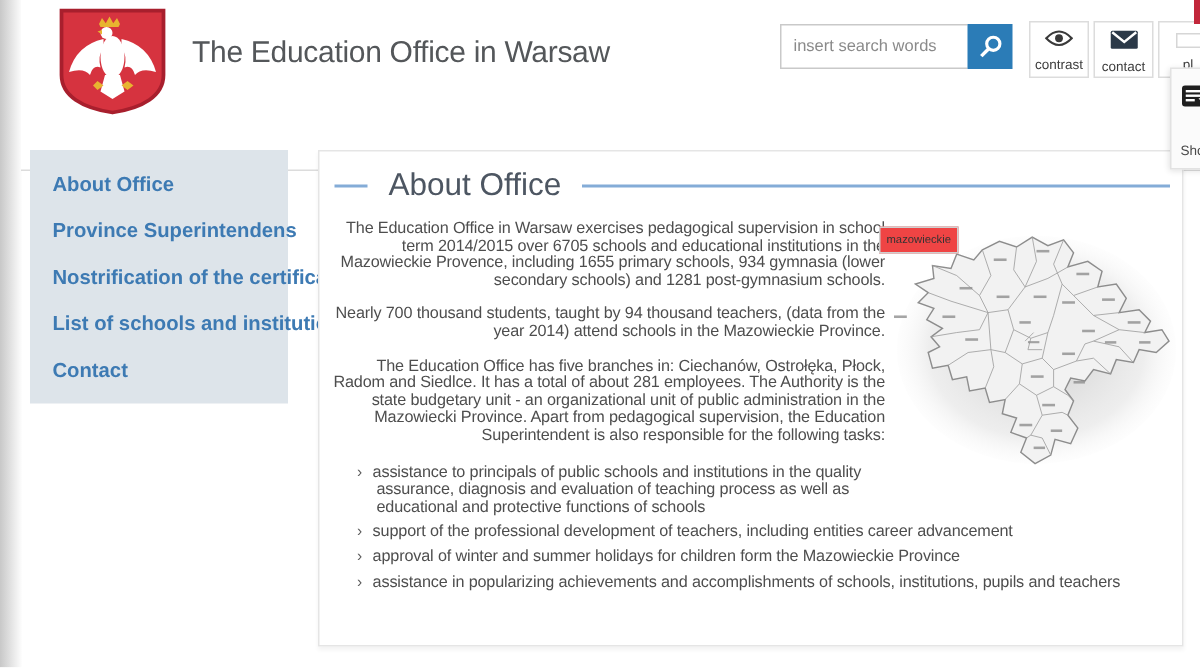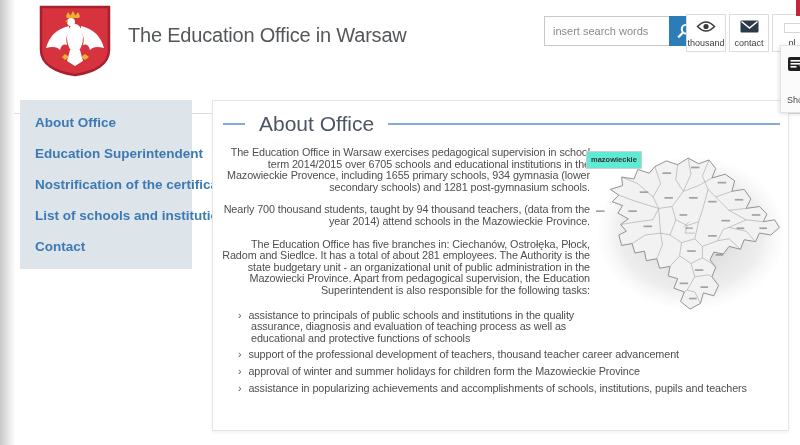--- a/index.html
+++ b/index.html
@@ -16,21 +16,21 @@
   
   .header {
     position:absolute; left:14px; right:0; top:0; height:114px;
     background:#fff; border-bottom:1px solid #dcdcdc;
   }
   .logo { position:absolute; left:22px; top:4px; width:78px; height:74px; }
   .site-title {
     position:absolute; left:114px; top:24px; font-size:20px; color:#54575a;
     letter-spacing:-0.2px; white-space:nowrap;
   }
-  .search { position:absolute; left:530px; top:16px; display:flex;border-radius:15px; }
+  .search { position:absolute; left:506px; top:16px; display:flex;border-radius:15px; }
   .search input {
     width:125px; height:30px; border:1px solid #c9c9c9; border-right:none;
     padding:0 8px; font-size:11px; color:#666; outline:none;
     font-family:"Liberation Sans", sans-serif;
   }
   .search input::placeholder { color:#8a8a8a; }
   .search button {
     width:30px; height:30px; border:none; background:#2b7cb7; cursor:pointer;
     display:flex; align-items:center; justify-content:center;
   }
@@ -71,22 +71,22 @@
   .heading-dash { width:22px; height:2px; background:#84acd7; }
   .page-title { font-size:21px; font-weight:normal; color:#4d5662; margin:0 14px; line-height:26px; white-space:nowrap; }
   .heading-rule { flex:1; height:2px; background:#84acd7; }
   .content {
     padding:1px 2px 0 6px; font-size:10.8px; line-height:11.6px;
     letter-spacing:-0.1px; color:#4e4e4e;
   }
   .content p { margin-bottom:11px;text-align:right; }
   .map-wrap { float:right; width:190px; height:190px; margin:0 0 2px 6px; position:relative; }
   .map-label {
-    position:absolute; left:-10px; top:4px; background:#5eead4; border:1px solid #cfcfcf;
-    font-size:7.5px; font-weight:bold; color:#333; padding:2px 4px; letter-spacing:0; z-index:2;
+    position:absolute; left:-10px; top:4px; background:#ef4444; border:1px solid #cfcfcf;
+    font-size:7.5px; font-weight:normal; color:#333; padding:2px 4px; letter-spacing:0; z-index:2;
   }
   ul.tasks { list-style:none; margin:13px 0 0 19px; padding:0; }
   ul.tasks li { margin-bottom:5px; padding-left:13px; text-indent:-13px; }
   ul.tasks li .chev { color:#5a5a5a; margin-right:7px; font-size:10.5px; }
 </style>
 </head>
 <body>
 
 <div id="app">
   <div class="edge-shadow"></div>
@@ -116,21 +116,21 @@
           <line x1="6.8" y1="9.8" x2="2.2" y2="14.4" stroke="#fff" stroke-width="2.3"></line>
         </svg>
       </button>
     </div>
 
     <div class="tool tool-contrast">
       <svg width="20" height="13" viewBox="0 0 20 13">
         <path d="M1.5,6.5 Q10,-2.5 18.5,6.5 Q10,15.5 1.5,6.5 Z" fill="none" stroke="#3a3a3a" stroke-width="1.4"></path>
         <circle cx="10" cy="6.5" r="2.6" fill="#3a3a3a"></circle>
       </svg>
-      <span class="t-label">thousand</span>
+      <span class="t-label">contrast</span>
     </div>
 
     <div class="tool tool-contact">
       <svg width="19" height="13" viewBox="0 0 19 13" style="margin-top:1px">
         <rect x="0.5" y="0.5" width="18" height="12" rx="1" fill="#2b3948"></rect>
         <polyline points="1.5,1.5 9.5,8 17.5,1.5" fill="none" stroke="#fff" stroke-width="1.6"></polyline>
       </svg>
       <span class="t-label">contact</span>
     </div>
 
@@ -149,21 +149,21 @@
       <rect x="3.5" y="7" width="11" height="1.6" fill="#fff"></rect>
       <rect x="3.5" y="10" width="6" height="1.6" fill="#fff"></rect>
       <polygon points="12,9.5 17,9.5 17,15 " fill="#fff"></polygon>
       <polygon points="13.5,10.8 16,10.8 16,13.4" fill="#1f1f1f"></polygon>
     </svg>
     <span class="f-label">Shor</span>
   </div>
 
   <nav class="sidebar">
     <div class="side-item">About Office</div>
-    <div class="side-item">Education Superintendent</div>
+    <div class="side-item">Province Superintendens</div>
     <div class="side-item">Nostrification of the certificate</div>
     <div class="side-item">List of schools and institutions</div>
     <div class="side-item">Contact</div>
   </nav>
 
   <main class="panel">
     <div class="heading-row">
       <span class="heading-dash"></span>
       <h1 class="page-title">About Office</h1>
       <span class="heading-rule"></span>
@@ -241,19 +241,19 @@
           </g>
         </svg>
       </div>
 
       <p>The Education Office in Warsaw exercises pedagogical supervision in school term 2014/2015 over 6705 schools and educational institutions in the Mazowieckie Provence, including 1655 primary schools, 934 gymnasia (lower secondary schools) and 1281 post-gymnasium schools.</p>
       <p>Nearly 700 thousand students, taught by 94 thousand teachers, (data from the year 2014) attend schools in the Mazowieckie Province.</p>
       <p>The Education Office has five branches in: Ciechanów, Ostrołęka, Płock, Radom and Siedlce. It has a total of about 281 employees. The Authority is the state budgetary unit - an organizational unit of public administration in the Mazowiecki Province. Apart from pedagogical supervision, the Education Superintendent is also responsible for the following tasks:</p>
 
       <ul class="tasks">
         <li><span class="chev">›</span><span>assistance to principals of public schools and institutions in the quality assurance, diagnosis and evaluation of teaching process as well as educational and protective functions of schools</span></li>
-        <li><span class="chev">›</span><span>support of the professional development of teachers, thousand teacher career advancement</span></li>
+        <li><span class="chev">›</span><span>support of the professional development of teachers, including entities career advancement</span></li>
         <li><span class="chev">›</span><span>approval of winter and summer holidays for children form the Mazowieckie Province</span></li>
         <li><span class="chev">›</span><span>assistance in popularizing achievements and accomplishments of schools, institutions, pupils and teachers</span></li>
       </ul>
     </div>
   </main>
 </div>
 
 </body></html>

